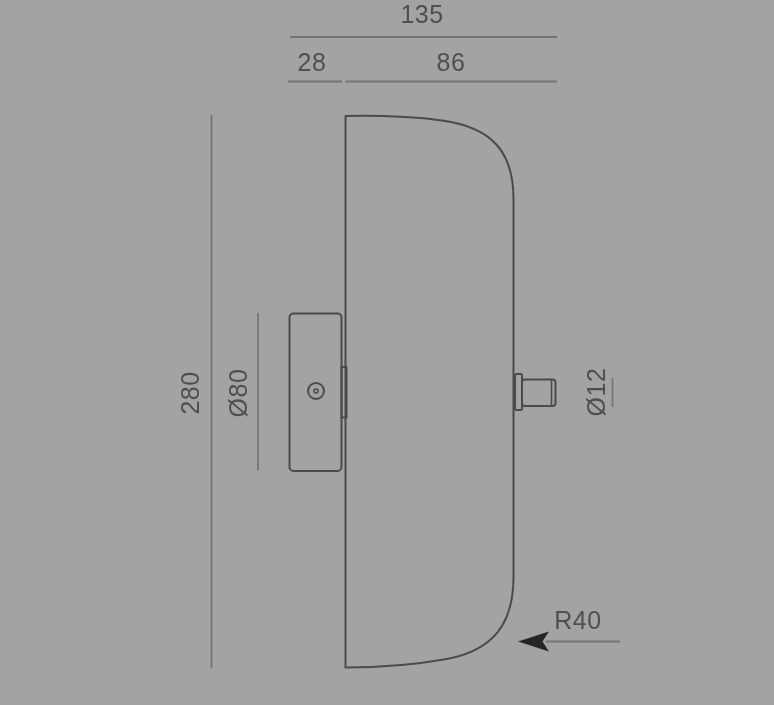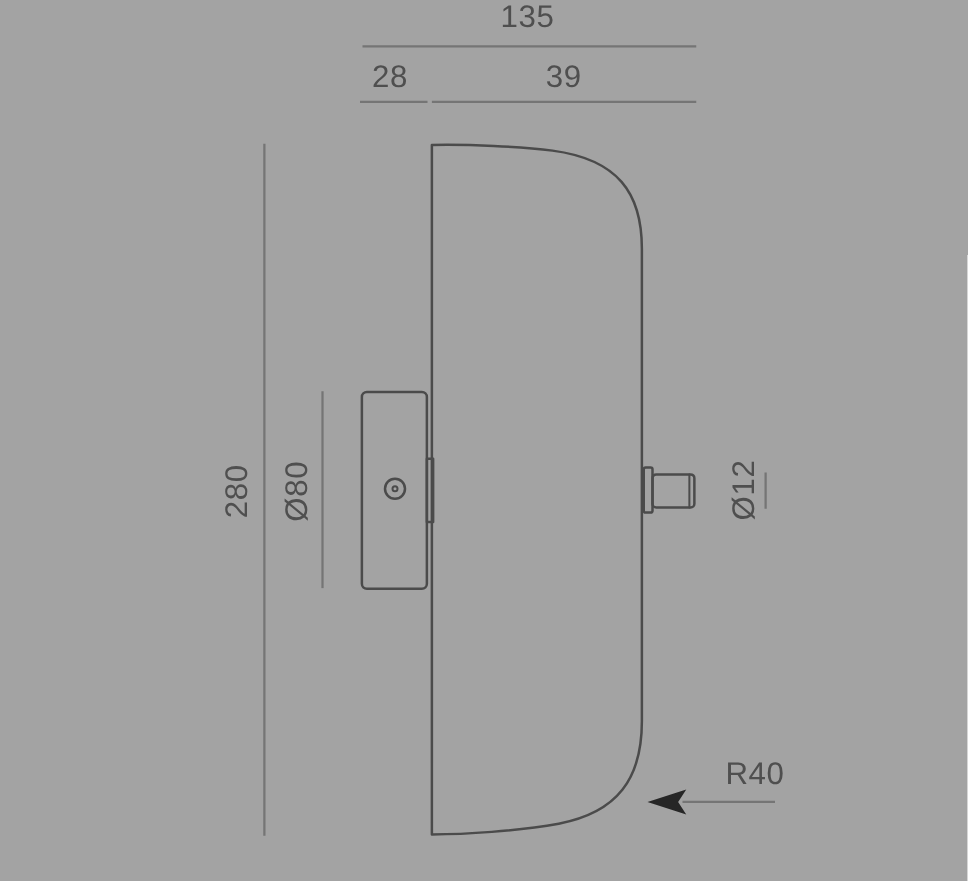--- a/index.html
+++ b/index.html
@@ -66,19 +66,19 @@
       <circle cx="316" cy="391" r="8"></circle>
       <circle cx="316" cy="391" r="2" stroke-width="1.6"></circle>
       <rect x="515" y="374" width="7" height="36" rx="1.5"></rect>
       <rect x="522" y="379.5" width="33.5" height="26.5" rx="3"></rect>
       <line x1="551.5" y1="379.5" x2="551.5" y2="406" stroke-width="1.6"></line>
     </g>
   </svg>
 
   <div class="dim-label" style="left:422px; top:14px;">135</div>
   <div class="dim-label" style="left:312px; top:62px;">28</div>
-  <div class="dim-label" style="left:451px; top:62px;">39</div>
+  <div class="dim-label" style="left:451px; top:62px;">86</div>
   <div class="dim-label rot" style="left:190px; top:393px;">280</div>
   <div class="dim-label rot" style="left:238px; top:393px;">Ø80</div>
   <div class="dim-label rot" style="left:596px; top:392px;">Ø12</div>
-  <div class="dim-label" style="left:578px; top:620px;margin-left:26px;">R40</div>
+  <div class="dim-label" style="left:578px; top:620px;">R40</div>
 
 </div>
 
 </body></html>

